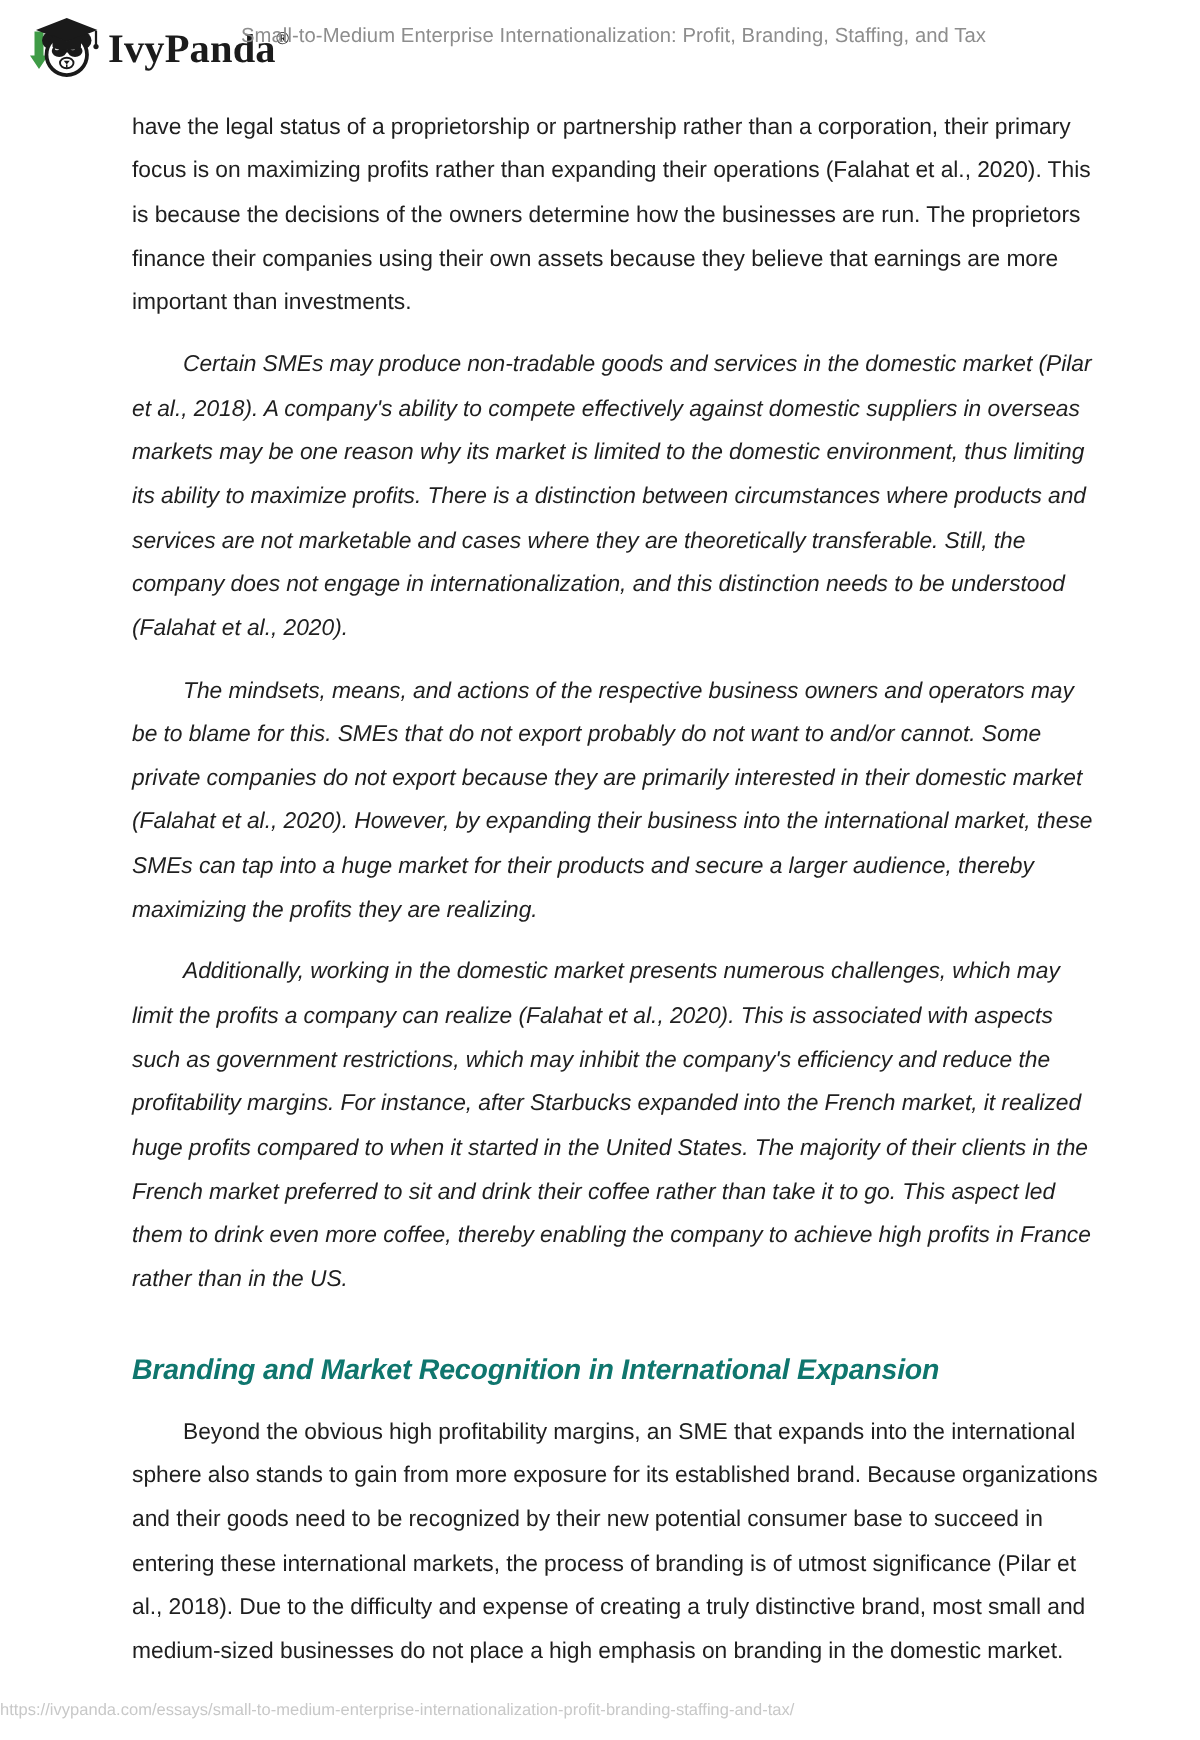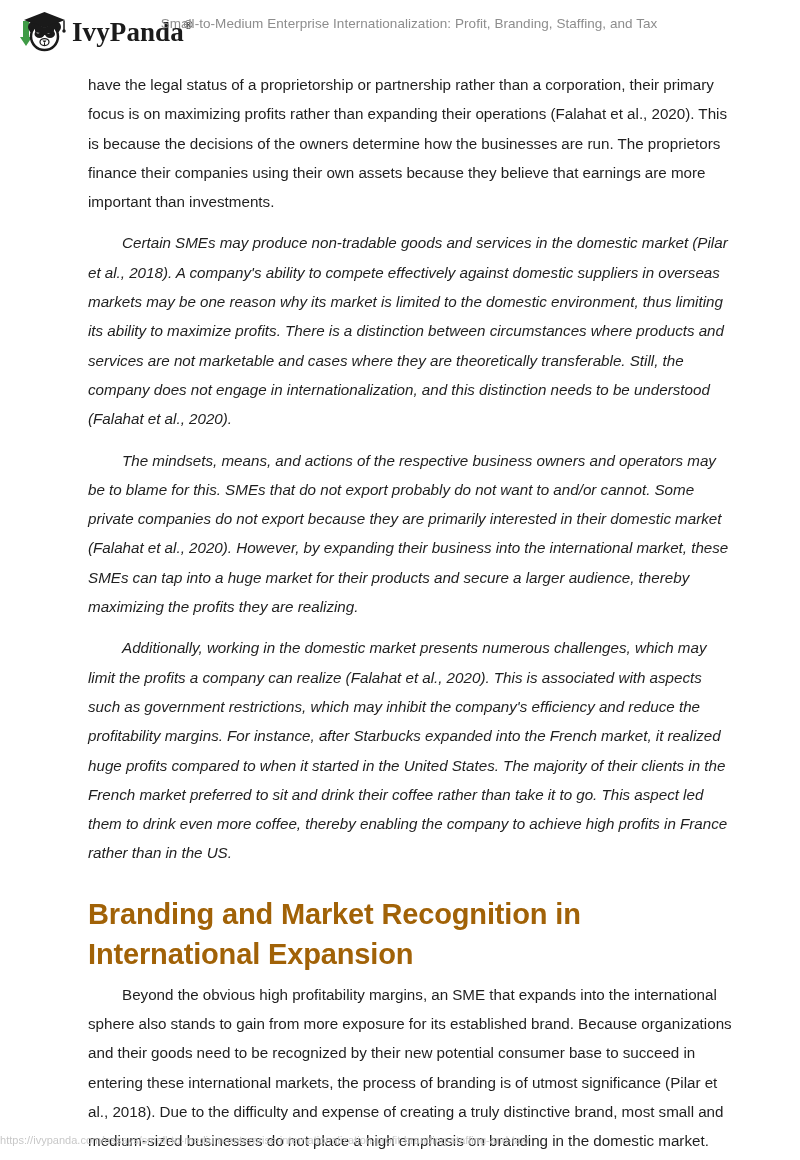--- a/index.html
+++ b/index.html
@@ -101,28 +101,29 @@
   p.body-par.no-indent {
     text-indent: 0;
   }
 
   p.gap {
     margin-top: 12px;
     font-style: italic;
   }
 
   h2.section-heading {
-    font-size: 29px;
+    font-size: 19px;
     line-height: 40px;
     font-weight: bold;
-    color: #a16207;
+    color: #0f766e;
     margin: 26px 0 6px 0;
     font-family: "Liberation Sans", sans-serif;
     letter-spacing: -0.15px;
     max-width: 560px;
+    font-style: italic;
   }
 
   
   .page-footer {
     position: absolute;
     left: 0;
     right: 0;
     bottom: 14px;
     text-align: left;
     font-size: 11px;

